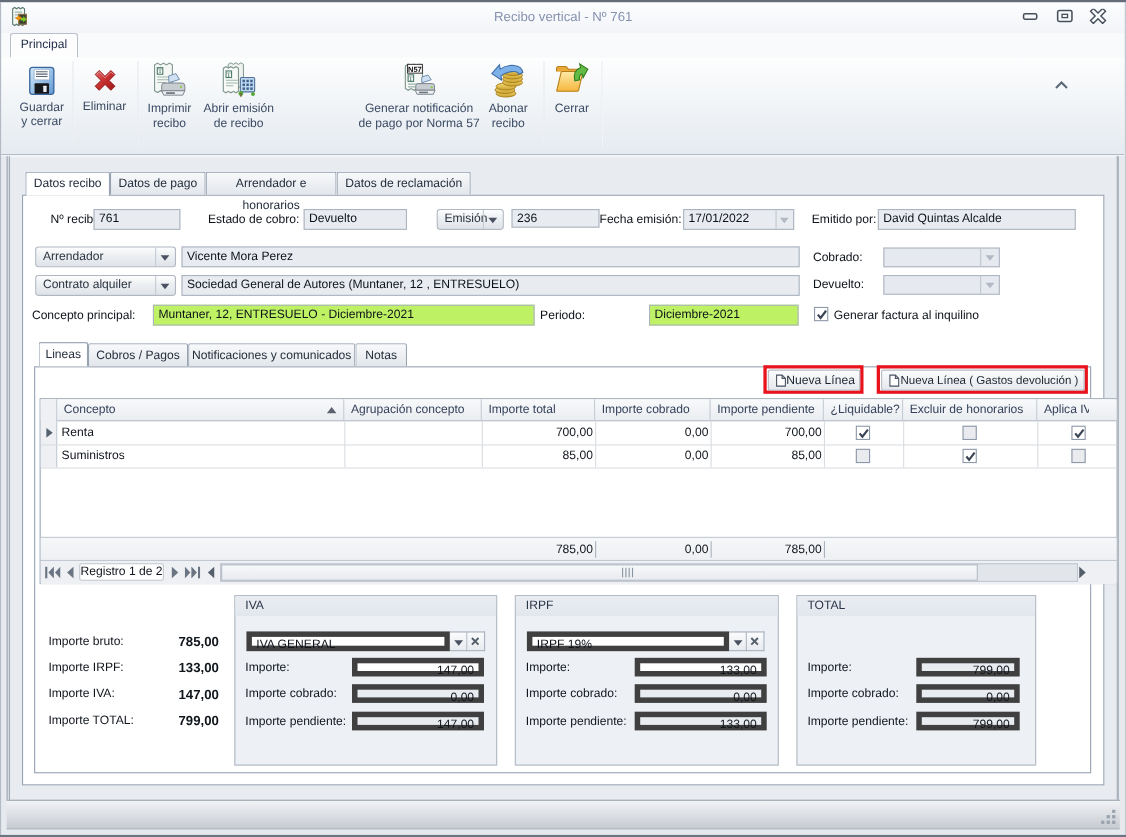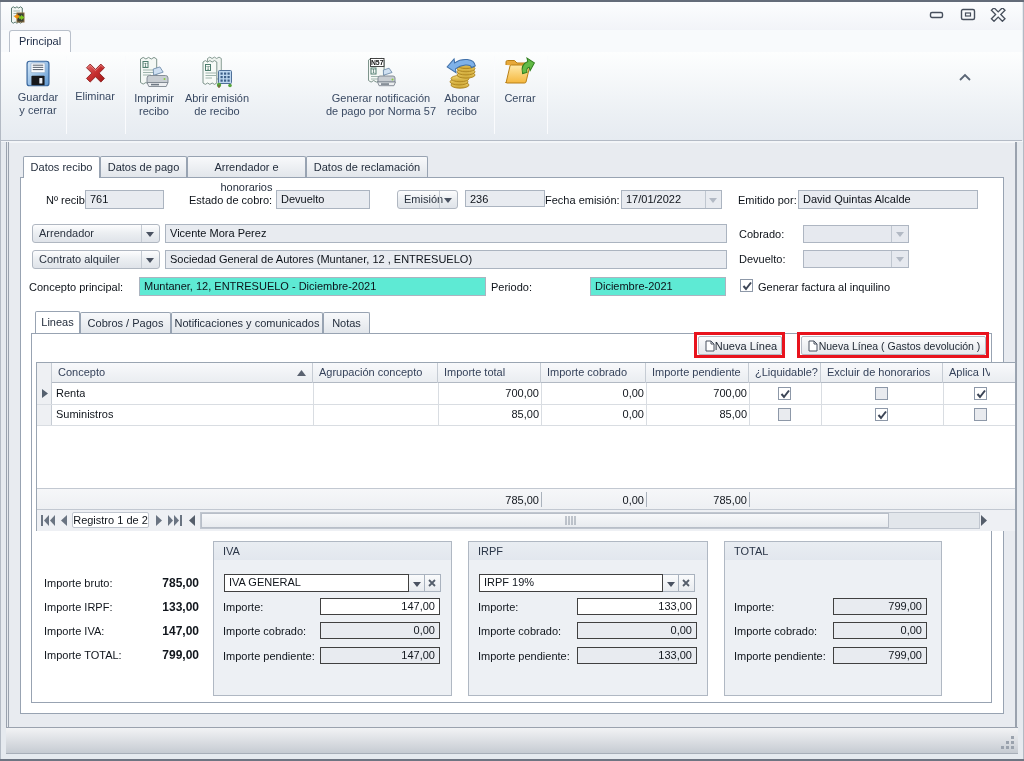--- a/index.html
+++ b/index.html
@@ -25,21 +25,21 @@
 .frameL2 { position:absolute; left:6px; top:142px; width:1px; height:585px; background:#9aa2ae; }
 .frameR2 { position:absolute; right:8px; top:142px; width:1px; height:585px; background:#9aa2ae; }
 .frameR { position:absolute; right:0; top:142px; width:8px; height:585px; background:#e6eaef; border-left:1px solid #9aa2ae; }
 
 .tab { position:absolute; height:21px; background:linear-gradient(#f8f9fb,#e2e6eb); border:1px solid #98a3b2; border-bottom:none; border-radius:2px 2px 0 0; line-height:20px; text-align:center; color:#242e3d; z-index:5; }
 .tab.active { background:#fff; height:22px; z-index:6; }
 .page { position:absolute; left:20px; top:177px; width:984px; height:537px; background:#fff; border:1px solid #98a3b2; z-index:4; }
 
 .flabel { position:absolute; color:#0d1219; z-index:6; }
 .tbox { position:absolute; background:#e8ebf0; border:1px solid #abb4c0; padding:0 4px; line-height:17px; z-index:6; color:#0d1219; }
-.tbox.white { background:#5eead4; }
+.tbox.white { background:#bef264; }
 .ddbtn { position:absolute; background:linear-gradient(#fdfdfe,#eceff2 45%,#dfe3e9); border:1px solid #b0b7c1; border-radius:3px; z-index:6; }
 .ddbtn .txt { position:absolute; left:6px; top:0; line-height:17px; color:#2b3340; white-space:nowrap; }
 .ddbtn .arr { position:absolute; right:0; top:0; bottom:0; width:18px; border-left:1px solid #c4cad2; }
 .arrow-d { position:absolute; width:0; height:0; border-left:4px solid transparent; border-right:4px solid transparent; border-top:5px solid #4a5261; }
 .arrow-d.light { border-top-color:#b2b9c4; }
 .combo-dis { position:absolute; background:#e6e9ef; border:1px solid #aeb6c2; z-index:6; }
 .cb { position:absolute; width:13px; height:13px; background:#fff; border:1px solid #8d98a8; z-index:6; }
 .cb.gray { background:#e9ebef; }
 .cb svg { position:absolute; left:0px; top:0px; }
 
@@ -52,36 +52,37 @@
 .gcell { position:absolute; height:21px; line-height:20px; overflow:hidden; white-space:nowrap; }
 .num { text-align:right; }
 .gline { position:absolute; background:#d9dde2; }
 .gfoot { position:absolute; left:0; top:125px; width:100%; height:22px; background:linear-gradient(#f6f7f9,#eef0f3); border-top:1px solid #c2c8d1; border-bottom:1px solid #c2c8d1; }
 .gnav { position:absolute; left:0; top:147px; width:100%; height:21px; background:#eef0f4; }
 
 .slabel { position:absolute; left:44px; z-index:6; }
 .sval { position:absolute; z-index:6; font-weight:bold; font-size:12px; text-align:right; width:60px; }
 .panel { position:absolute; top:541px; height:155px; background:#edf0f4; border:1px solid #b0b8c3; z-index:6; }
 .phead { position:absolute; left:0; top:0; width:100%; height:18px; background:linear-gradient(#e9edf2,#e2e7ee); line-height:18px; padding-left:9px; color:#2a3547; }
-.pfield { position:absolute; border:1px solid #404040; background:#e8ebf0; line-height:15px; text-align:right; padding:0 4px; z-index:7; }
+.pfield { position:absolute; border:5px solid #404040; background:#e8ebf0; line-height:15px; text-align:right; padding:0 4px; z-index:7; }
 .pfield.white { background:#fff; }
 .plabel { position:absolute; z-index:7; color:#10151c; }
 .pbtn { position:absolute; width:16px; background:linear-gradient(#fafbfc,#e8ebef); border:1px solid #a9b2be; border-left:none; z-index:7; }
 
 .status { position:absolute; left:6px; top:727px; width:1012px; height:27px; background:linear-gradient(#f2f3f5,#c6cbd2); border-top:1px solid #9aa2ae; border-bottom:1px solid #a7aeb8; }
 </style>
 </head>
 <body>
 <div class="win">
   <div class="winb" style="left:0;top:0;width:1024px;height:2px;"></div>
   <div class="winb" style="left:0;top:759px;width:1024px;height:2px;background:#6e7582;"></div>
   <div class="winb" style="left:0;top:2px;width:1px;height:757px;background:#b3bac4;"></div>
   <div class="winb" style="left:1023px;top:2px;width:1px;height:757px;background:#b3bac4;"></div>
 
   <div class="titlebar"></div>
+  <div class="title">Recibo vertical - Nº 761</div>
   <div class="abs" id="appicon" style="left:10px;top:6px;width:16px;height:18px;">
     <svg width="16" height="18" viewBox="0 0 16 18">
       <path d="M1.5 2 l1.8 -1.2 1.8 1.2 1.8 -1.2 1.8 1.2 1.8 -1.2 1.8 1.2 v14 l-1.8 1.2 -1.8 -1.2 -1.8 1.2 -1.8 -1.2 -1.8 1.2 -1.8 -1.2 z" fill="#f2f6f3" stroke="#5b7a71" stroke-width="1"></path>
       <g stroke="#9fb4ac" stroke-width="1">
           <line x1="3.5" y1="5" x2="10" y2="5"></line>
           <line x1="3.5" y1="7.5" x2="10" y2="7.5"></line>
           <line x1="3.5" y1="10" x2="10" y2="10"></line>
         </g>
       <rect x="7" y="7" width="7" height="9" fill="#3a3f35" stroke="#8a6d3f" stroke-width="1"></rect>
       <path d="M4 10.5 l3.5 -2.8 v1.6 h2 v2.4 h-2 v1.6 z" fill="#f0920c"></path>

